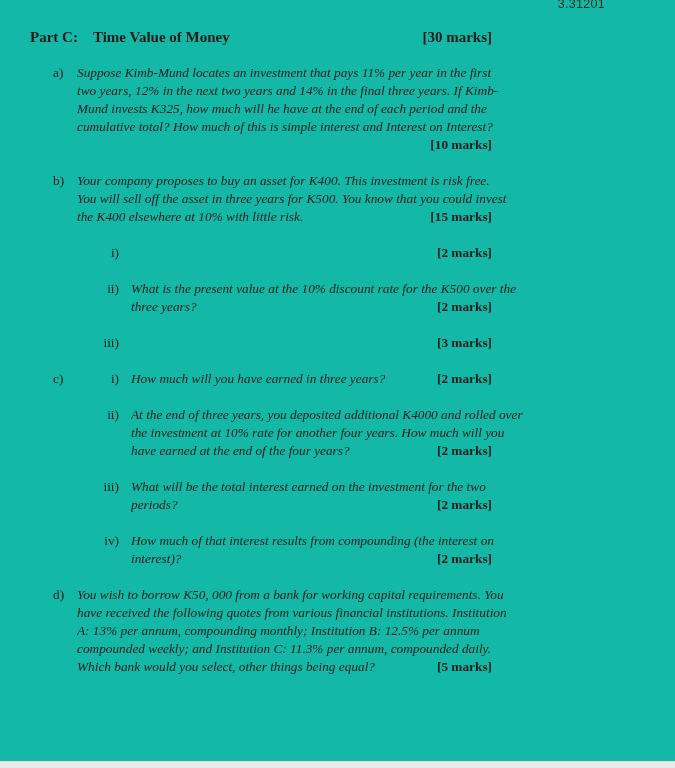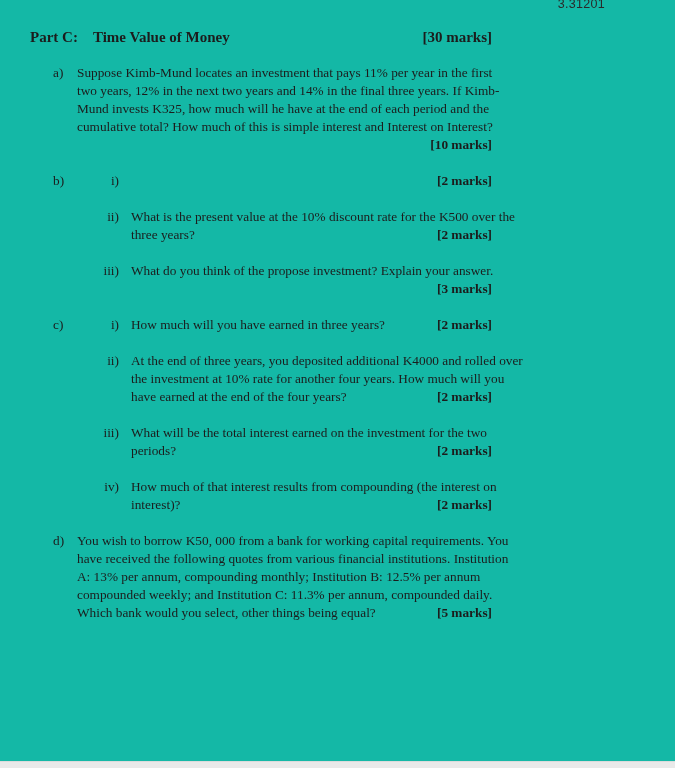--- a/index.html
+++ b/index.html
@@ -56,21 +56,21 @@
   }
   .q-body {
     flex: 1 1 auto;
     min-width: 0;
     margin-left: 8px;
   }
   .q-para {
     overflow: hidden; 
     margin: 0 0 18px 0;
   }
-  .q-text { white-space: pre-line; }
+  .q-text { white-space: pre-line; font-style: italic; }
   .marks {
     float: right;
     font-weight: bold;
     margin-right: 63px;
     white-space: nowrap;
     text-align: right;
   }
   .sub {
     display: flex;
     align-items: flex-start;
@@ -119,20 +119,26 @@
 Mund invests K325, how much will he have at the end of each period and the
 cumulative total? How much of this is simple interest and Interest on Interest?</span>
           <span class="marks">[10 marks]</span>
         </div>
       </div>
     </div>
 
     <div class="q">
       <div class="q-label">b)</div>
       <div class="q-body">
+        <div class="q-para">
+          <span class="q-text">Your company proposes to buy an asset for K400. This investment is risk free.
+You will sell off the asset in three years for K500. You know that you could invest
+the K400 elsewhere at 10% with little risk.</span>
+          <span class="marks">[15 marks]</span>
+        </div>
 
         <div class="sub">
           <div class="sub-label">i)</div>
           <div class="sub-body">
             <div class="q-para">
               <span class="marks">[2 marks]</span>
             </div>
           </div>
         </div>
 
@@ -144,21 +150,20 @@
 three years?</span>
               <span class="marks">[2 marks]</span>
             </div>
           </div>
         </div>
 
         <div class="sub">
           <div class="sub-label">iii)</div>
           <div class="sub-body">
             <div class="q-para">
-              <span class="q-text">What do you think of the propose investment? Explain your answer.</span>
               <span class="marks">[3 marks]</span>
             </div>
           </div>
         </div>
       </div>
     </div>
 
     <div class="q">
       <div class="q-label">c)</div>
       <div class="q-body">

